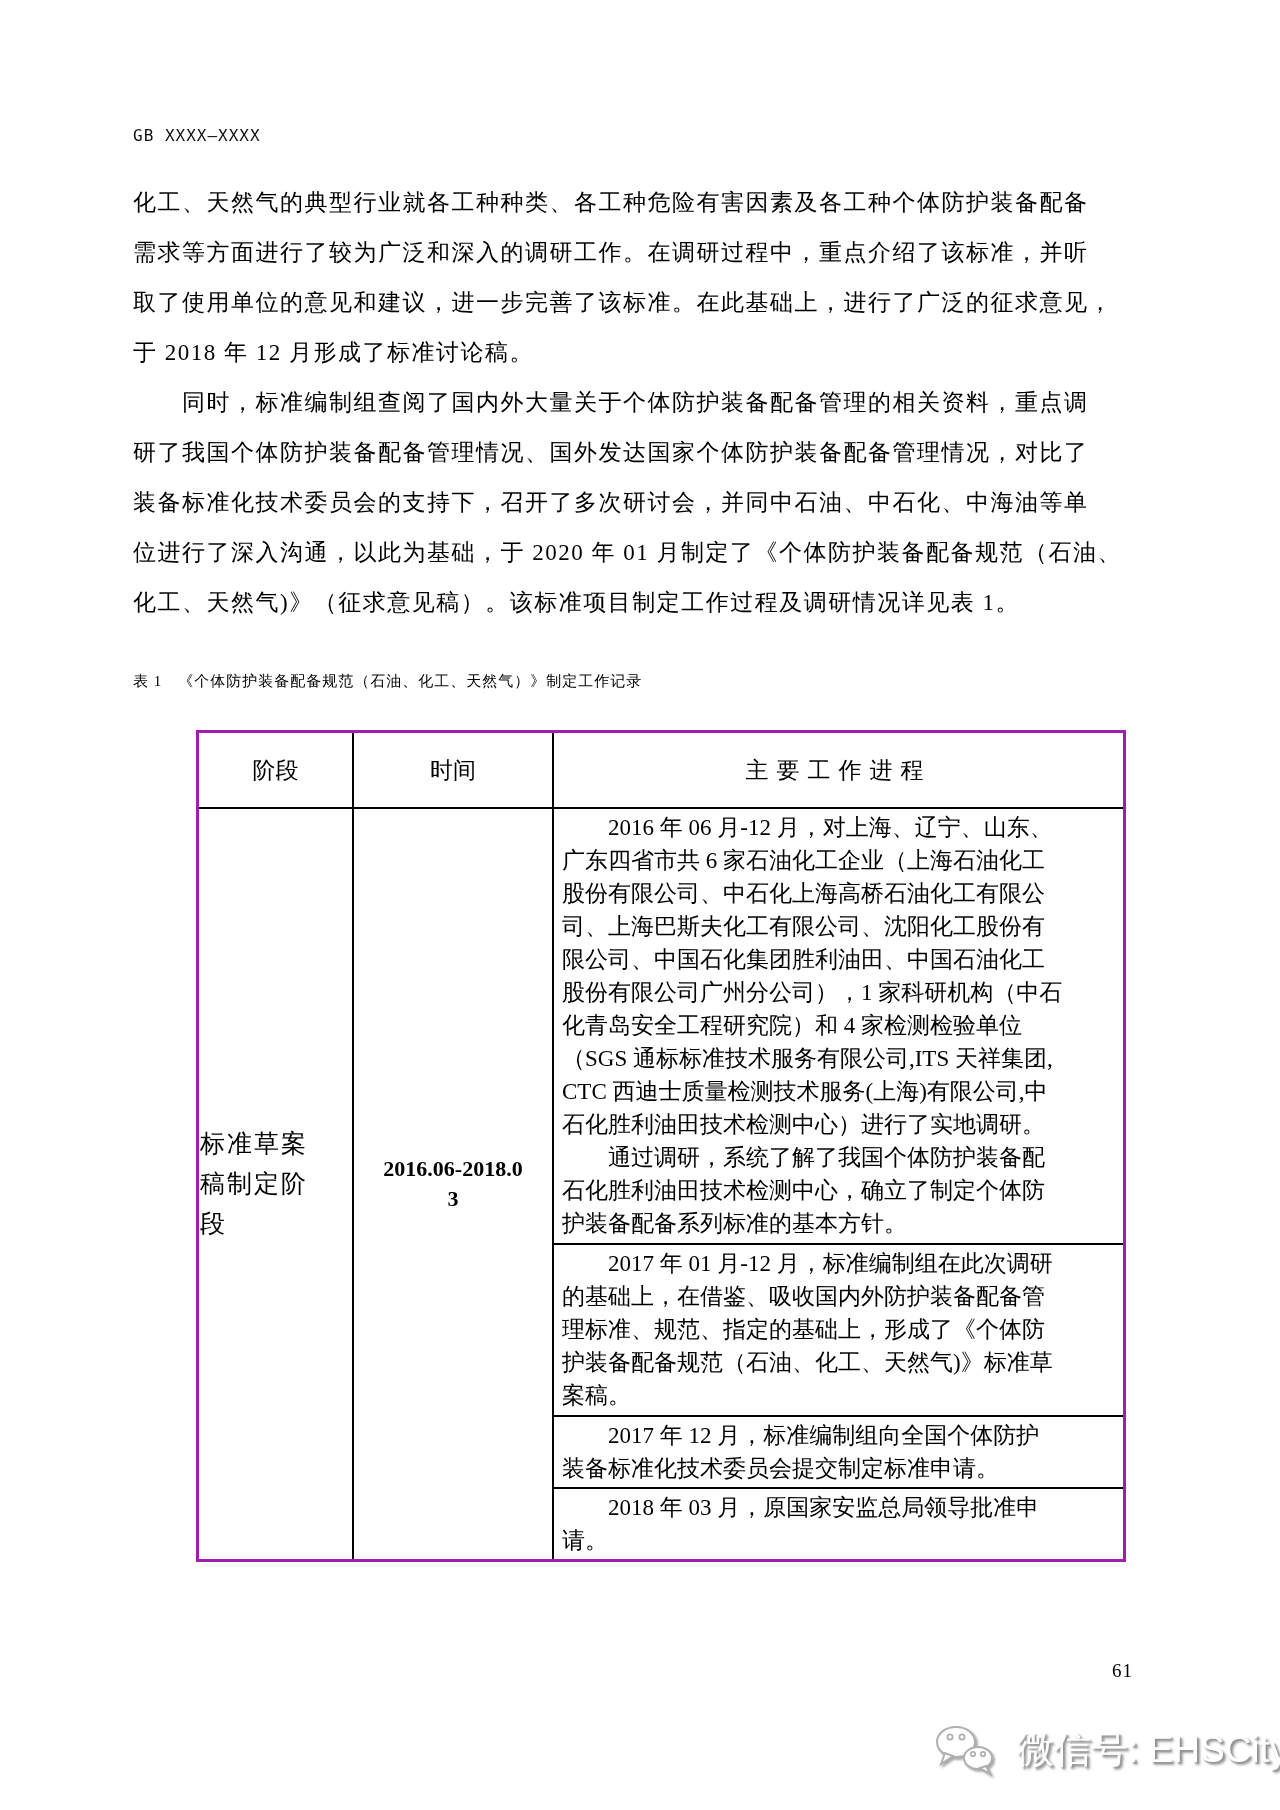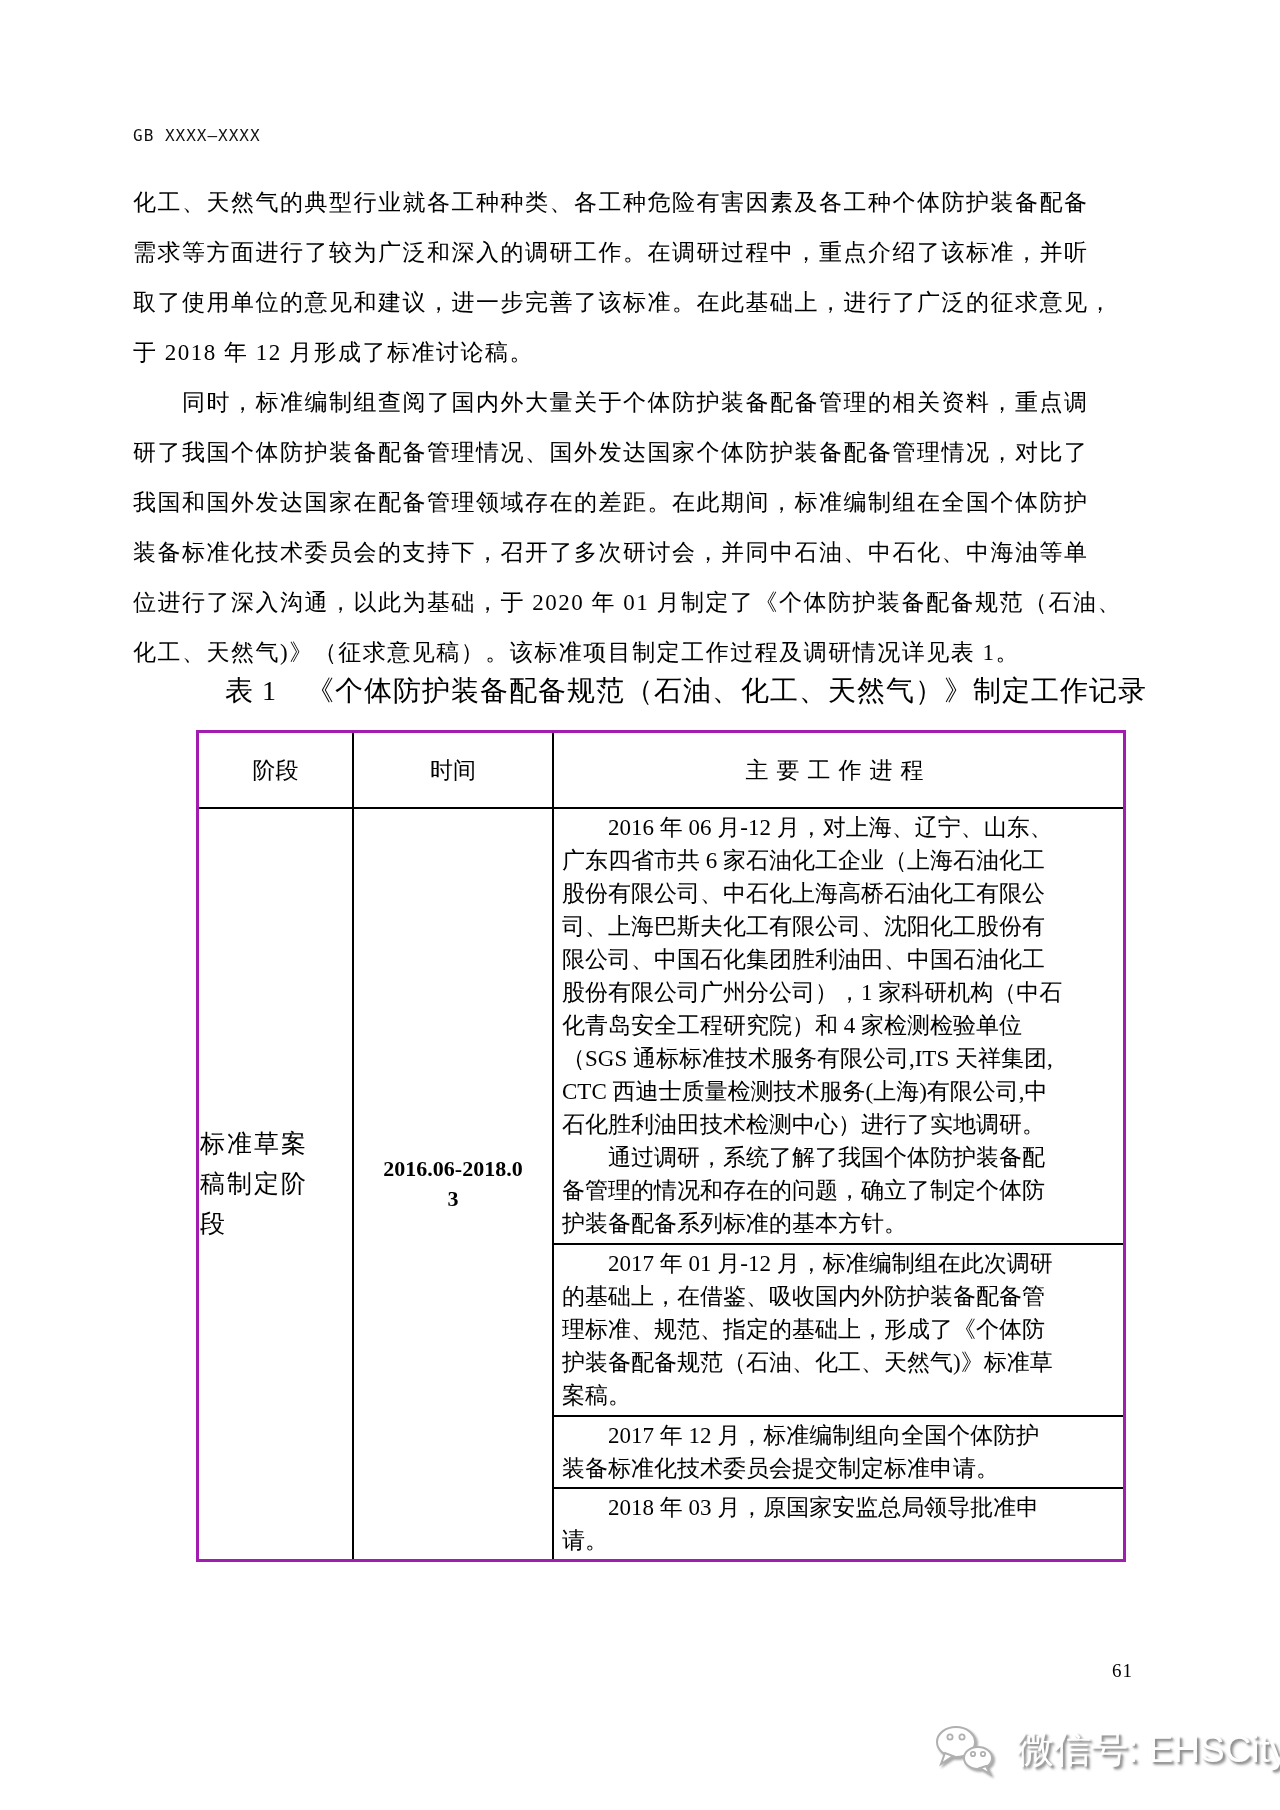--- a/index.html
+++ b/index.html
@@ -14,21 +14,21 @@
     font-family:"DejaVu Sans Mono", monospace;
     font-size:16px; letter-spacing:1px; color:#111;
   }
   .body-text {
     position:absolute; left:133px; top:178px; width:1040px;
     font-size:23px; line-height:50px;
   }
   .body-text .tline { white-space:nowrap; letter-spacing:1.5px; }
   .table-caption {
     position:absolute; left:133px; top:672px; width:1014px;
-    text-align:right; font-size:28px; letter-spacing:1px;
+    text-align:left; font-size:15px; letter-spacing:1px;
   }
   table.worktable {
     position:absolute; left:196px; top:730px; width:914px;
     border-collapse:collapse; table-layout:fixed;
     border:3px solid #a21caf;
   }
   .worktable th, .worktable td { border:2px solid #000; }
   .worktable th {
     font-weight:normal; font-size:23px; height:72px;
     text-align:center; vertical-align:middle;
@@ -74,21 +74,20 @@
 
   <div class="doc-code">GB XXXX—XXXX</div>
 
   <div class="body-text">
       <div class="tline">化工、天然气的典型行业就各工种种类、各工种危险有害因素及各工种个体防护装备配备</div>
       <div class="tline">需求等方面进行了较为广泛和深入的调研工作。在调研过程中，重点介绍了该标准，并听</div>
       <div class="tline">取了使用单位的意见和建议，进一步完善了该标准。在此基础上，进行了广泛的征求意见，</div>
       <div class="tline">于 2018 年 12 月形成了标准讨论稿。</div>
       <div class="tline">　　同时，标准编制组查阅了国内外大量关于个体防护装备配备管理的相关资料，重点调</div>
       <div class="tline">研了我国个体防护装备配备管理情况、国外发达国家个体防护装备配备管理情况，对比了</div>
-      <div class="tline">我国和国外发达国家在配备管理领域存在的差距。在此期间，标准编制组在全国个体防护</div>
       <div class="tline">装备标准化技术委员会的支持下，召开了多次研讨会，并同中石油、中石化、中海油等单</div>
       <div class="tline">位进行了深入沟通，以此为基础，于 2020 年 01 月制定了《个体防护装备配备规范（石油、</div>
       <div class="tline">化工、天然气)》（征求意见稿）。该标准项目制定工作过程及调研情况详见表 1。</div>
     </div>
 
   <div class="table-caption">表 1　《个体防护装备配备规范（石油、化工、天然气）》制定工作记录</div>
 
   <table class="worktable">
     <tbody>
         <tr>
@@ -111,21 +110,21 @@
             <div class="tline">广东四省市共 6 家石油化工企业（上海石油化工</div>
             <div class="tline">股份有限公司、中石化上海高桥石油化工有限公</div>
             <div class="tline">司、上海巴斯夫化工有限公司、沈阳化工股份有</div>
             <div class="tline">限公司、中国石化集团胜利油田、中国石油化工</div>
             <div class="tline">股份有限公司广州分公司），1 家科研机构（中石</div>
             <div class="tline">化青岛安全工程研究院）和 4 家检测检验单位</div>
             <div class="tline">（SGS 通标标准技术服务有限公司,ITS 天祥集团,</div>
             <div class="tline">CTC 西迪士质量检测技术服务(上海)有限公司,中</div>
             <div class="tline">石化胜利油田技术检测中心）进行了实地调研。</div>
             <div class="tline">　　通过调研，系统了解了我国个体防护装备配</div>
-            <div class="tline">备管理的情况和存在的问题，确立了制定个体防</div>
+            <div class="tline">石化胜利油田技术检测中心，确立了制定个体防</div>
             <div class="tline">护装备配备系列标准的基本方针。</div>
           </td>
     </tr>
     <tr>
       <td class="cell-progress cp2">
             <div class="tline">　　2017 年 01 月-12 月，标准编制组在此次调研</div>
             <div class="tline">的基础上，在借鉴、吸收国内外防护装备配备管</div>
             <div class="tline">理标准、规范、指定的基础上，形成了《个体防</div>
             <div class="tline">护装备配备规范（石油、化工、天然气)》标准草</div>
             <div class="tline">案稿。</div>

